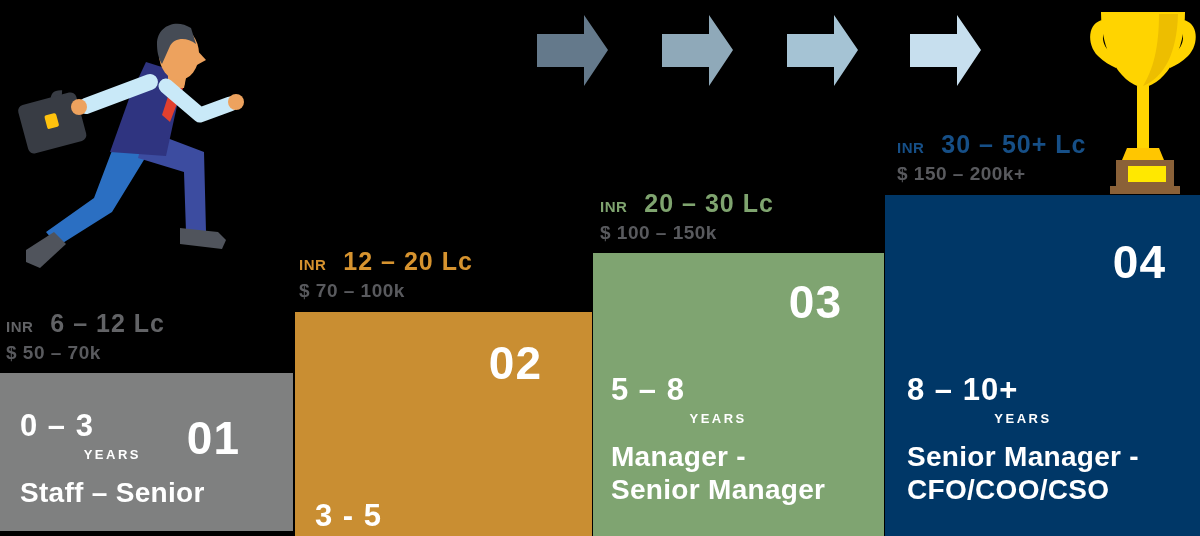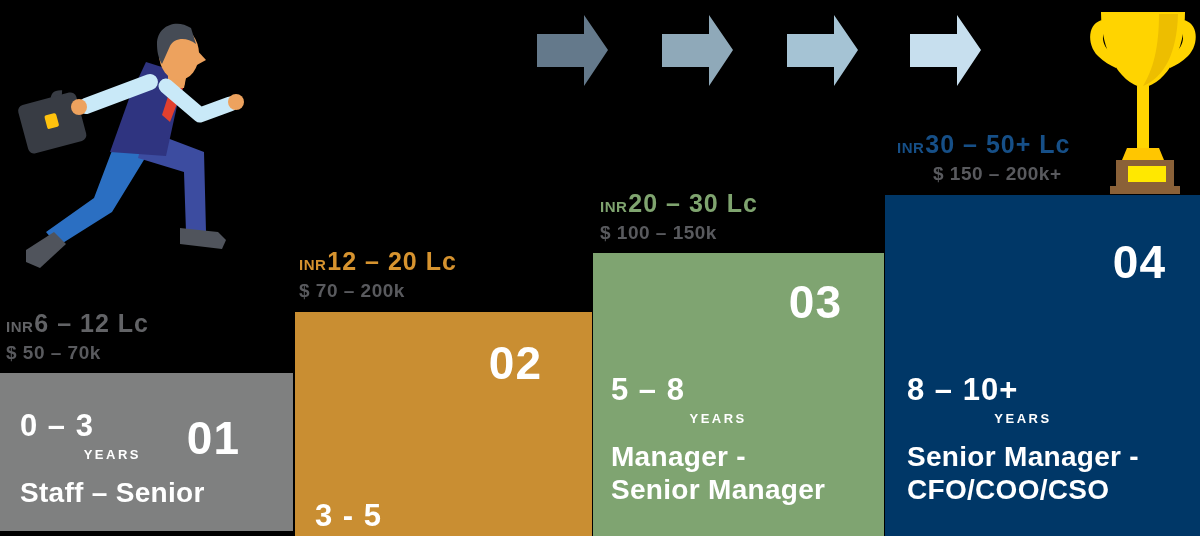--- a/index.html
+++ b/index.html
@@ -14,21 +14,21 @@
     position:absolute;font-size:46px;font-weight:bold;line-height:1;
     letter-spacing:1px;color:#fff;
   }
   .step-content{position:absolute;}
   .years-range{font-size:31px;font-weight:bold;line-height:1;margin-bottom:6px;letter-spacing:1px;}
   .years-label{font-size:13px;font-weight:bold;letter-spacing:2.5px;margin-bottom:14px;text-align:center;}
   .title-line{font-size:28px;font-weight:bold;line-height:1.18;letter-spacing:0.3px;}
   .title-line:empty{display:none;}
   
   .price-label{position:absolute;}
-  .inr-line{display:flex;align-items:baseline;gap:1px;font-weight:bold;}
+  .inr-line{display:flex;align-items:baseline;gap:17px;font-weight:bold;}
   .inr-prefix{font-size:15px;letter-spacing:0.5px;}
   .inr-value{font-size:25px;letter-spacing:1px;}
   .usd-line{font-size:19px;font-weight:bold;margin-top:4px;letter-spacing:0.5px;}
   .arrow{position:absolute;top:15px;}
 </style>
 </head>
 <body>
 
 <div class="canvas">
 
@@ -97,35 +97,35 @@
       <span class="inr-prefix">INR</span>
       <span class="inr-value">6 – 12 Lc</span>
     </div>
     <div class="usd-line" style="color: rgb(89, 90, 94);">$ 50 – 70k</div>
   </div>
   <div class="price-label" style="left:299px;top:247px">
     <div class="inr-line" style="color: rgb(214, 147, 47);">
       <span class="inr-prefix">INR</span>
       <span class="inr-value">12 – 20 Lc</span>
     </div>
-    <div class="usd-line" style="color: rgb(89, 90, 94);">$ 70 – 200k</div>
+    <div class="usd-line" style="color: rgb(89, 90, 94);">$ 70 – 100k</div>
   </div>
   <div class="price-label" style="left:600px;top:189px">
     <div class="inr-line" style="color: rgb(127, 164, 111);">
       <span class="inr-prefix">INR</span>
       <span class="inr-value">20 – 30 Lc</span>
     </div>
     <div class="usd-line" style="color: rgb(89, 90, 94);">$ 100 – 150k</div>
   </div>
   <div class="price-label" style="left:897px;top:130px">
     <div class="inr-line" style="color: rgb(22, 79, 135);">
       <span class="inr-prefix">INR</span>
       <span class="inr-value">30 – 50+ Lc</span>
     </div>
-    <div class="usd-line" style="color: rgb(89, 90, 94); margin-left: 36px;">$ 150 – 200k+</div>
+    <div class="usd-line" style="color: rgb(89, 90, 94);">$ 150 – 200k+</div>
   </div>
 
   <div class="step-box" style="left: 0px; top: 373px; width: 293px; height: 158px; background: rgb(127, 128, 128);">
     <div class="step-num" style="top:42px;right:53px">01</div>
     <div class="step-content" style="left:20px;bottom:22px">
       <div class="years-range">0 – 3</div>
       <div class="years-label">YEARS</div>
       <div class="title-line">Staff – Senior</div>
 
     </div>

